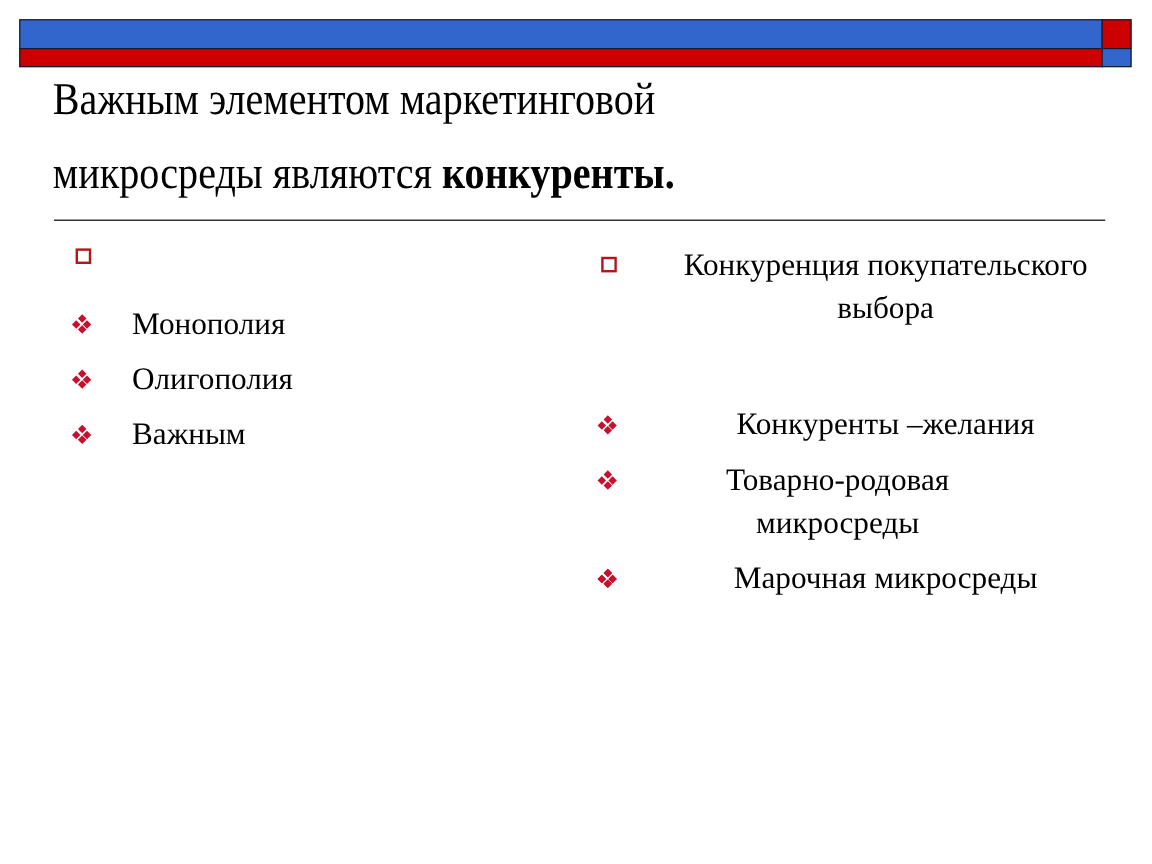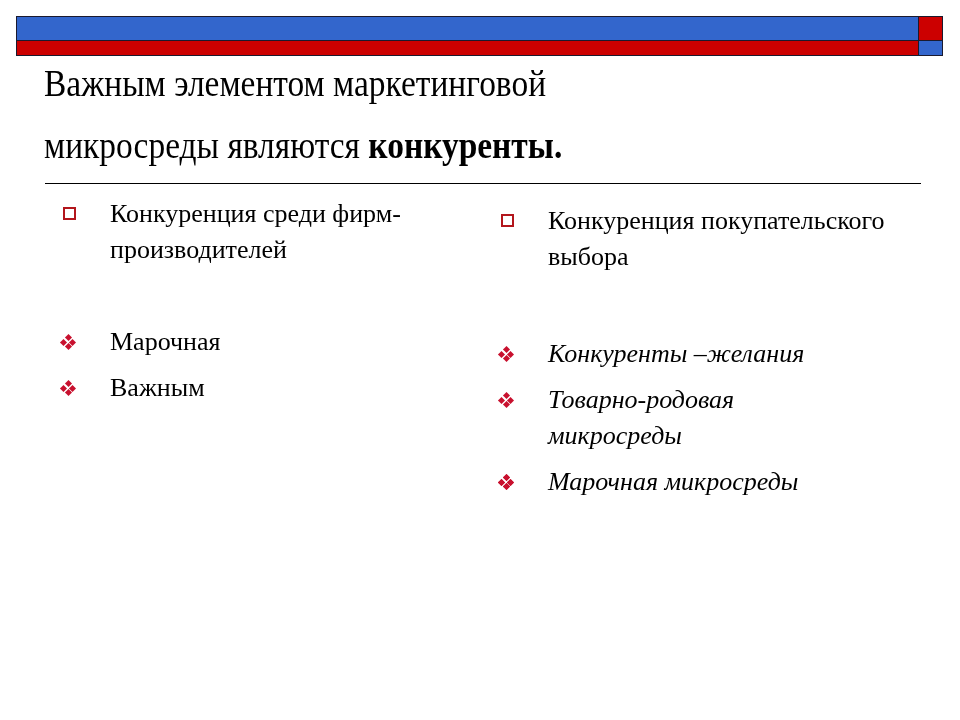--- a/index.html
+++ b/index.html
@@ -20,69 +20,77 @@
       font-size: 38px; line-height: 62px;
       transform-origin: 0 0; transform: scaleX(0.88);
       white-space: nowrap;
     }
     .title .bold { font-weight: bold; }
 
     .rule { position: absolute; left: 45px; top: 183px; width: 876px; height: 0; border-top: 1.5px solid #000; }
 
     .col { position: absolute; }
     .col-left { left: 60px; top: 196px; width: 400px; }
-    .col-right { left: 498px; top: 203px; width: 430px; }
+    .col-right { left: 498px; top: 203px; width: 430px; text-align: center; }
 
     .item { position: relative; padding-left: 50px; font-size: 26px; line-height: 36px; }
     .item.header { margin-bottom: 0; }
     .bullet-sq {
       position: absolute; left: 3px; top: 11px; width: 9px; height: 9px;
       border: 2px solid #b3161c;
     }
     .bullet-dia { position: absolute; left: 1px; top: 11px; width: 14px; height: 14px; }
     .bullet-dia span { position: absolute; width: 5px; height: 5px; background: #c8102e; transform: rotate(45deg); }
     .bullet-dia .d1 { left: 4.5px; top: 0px; }
     .bullet-dia .d2 { left: 0px; top: 4.5px; }
     .bullet-dia .d3 { left: 9px; top: 4.5px; }
     .bullet-dia .d4 { left: 4.5px; top: 9px; }
 
     .col-left .sub-list { margin-top: 56px; }
     .col-left .sub-list .item { margin-bottom: 10px; }
     .col-right .sub-list { margin-top: 61px; }
-    .col-right .sub-list .item { margin-bottom: 10px; font-style: italic; }
+    .col-right .sub-list .item { margin-bottom: 10px; }
   </style>
 </head>
 <body>
 
 <div class="bar bar-blue-main"></div>
 <div class="bar bar-red-main"></div>
 <div class="bar sq-red"></div>
 <div class="bar sq-blue"></div>
 
 <div class="title">
   <div>Важным элементом  маркетинговой</div>
   <div><span>микросреды являются </span><span class="bold">конкуренты</span><span class="bold">.</span></div>
 </div>
 
 <div class="rule"></div>
 
 <div class="col col-left">
   <div class="item header">
     <span class="bullet-sq"></span>
-    <span>Конкуренция среди фирм-производителей</span>
   </div>
   <div class="sub-list">
     <div class="item">
       <span class="bullet-dia">
           <span class="d1"></span>
           <span class="d2"></span>
           <span class="d3"></span>
           <span class="d4"></span>
         </span>
-      <span>Марочная</span>
+      <span>Монополия</span>
+    </div>
+    <div class="item">
+      <span class="bullet-dia">
+          <span class="d1"></span>
+          <span class="d2"></span>
+          <span class="d3"></span>
+          <span class="d4"></span>
+        </span>
+      <span>Олигополия</span>
     </div>
     <div class="item">
       <span class="bullet-dia">
           <span class="d1"></span>
           <span class="d2"></span>
           <span class="d3"></span>
           <span class="d4"></span>
         </span>
       <span>Важным</span>
     </div>

